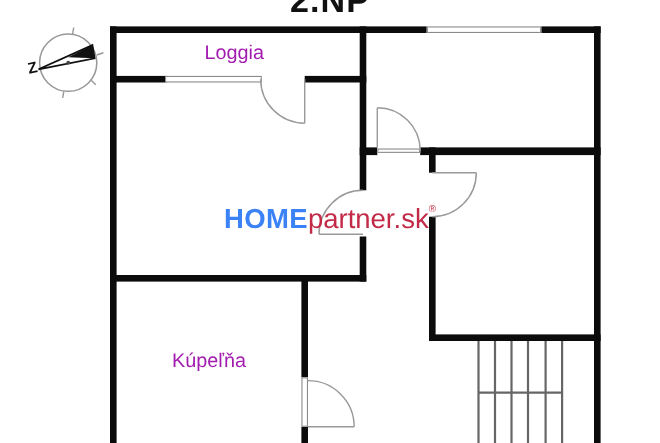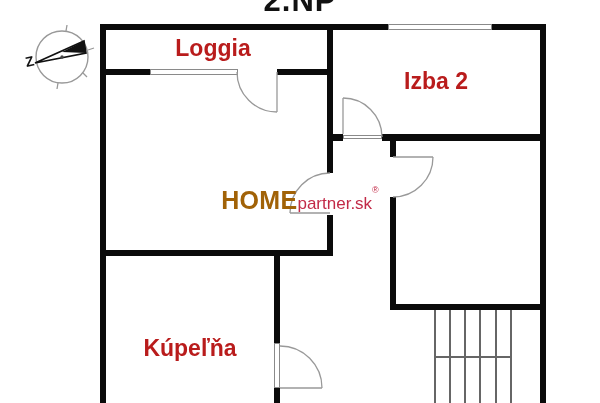--- a/index.html
+++ b/index.html
@@ -1,28 +1,28 @@
 <!DOCTYPE html>
 <html><head>
 <meta charset="utf-8">
 <style>
   html,body{margin:0;padding:0;background:#fff;width:600px;height:403px;overflow:hidden;}
   #plan{position:relative;width:600px;height:403px;background:#fff;
         font-family:"Liberation Sans","DejaVu Sans",sans-serif;overflow:hidden;border-radius:21px;}
   .w{position:absolute;background:#0b0b0b;}
   .win{position:absolute;background:#fff;border:1px solid #8a8a8a;box-sizing:border-box;}
   .room-label{position:absolute;transform:translate(-50%,-50%);
-              font-size:23px;font-weight:700;color:#b91c1c;white-space:nowrap;}
+              font-size:18px;font-weight:400;color:#a21caf;white-space:nowrap;}
   #floor-title{position:absolute;top:-17px;left:0;width:600px;text-align:center;
                font-size:31px;font-weight:800;letter-spacing:1px;color:#111;}
   #overlay{position:absolute;left:0;top:0;width:600px;height:403px;}
   #watermark{position:absolute;left:300px;top:200px;transform:translate(-50%,-50%);
              white-space:nowrap;line-height:1;}
-  #watermark .bold{font-size:25px;font-weight:800;color:#a16207;letter-spacing:0.3px;}
-  #watermark .rest{font-size:17px;font-weight:500;color:#c22a47;}
+  #watermark .bold{font-size:25px;font-weight:800;color:#3b82f6;letter-spacing:0.3px;}
+  #watermark .rest{font-size:25px;font-weight:500;color:#c22a47;}
   #watermark .reg{font-size:9px;color:#c22a47;vertical-align:top;position:relative;top:-2px;}
 </style>
 </head>
 <body>
 
 <div id="plan">
 
   <div id="floor-title">2.NP</div>
 
   <div class="w" style="left:100px;top:24px;width:6px;height:379px"></div>
@@ -91,20 +91,19 @@
       <line x1="58" y1="83" x2="57" y2="89" stroke="#999" stroke-width="1.3"></line>
       <line x1="83" y1="73" x2="87" y2="77" stroke="#999" stroke-width="1.3"></line>
       <path d="M35,63 L84,41 L86,53 Z" stroke="#111" stroke-width="1.6" fill="none" stroke-linejoin="miter"></path>
       <path d="M84,41 L86,53 L62,52 Z" fill="#111"></path>
       <circle cx="62" cy="57" r="1.7" fill="#444"></circle>
       <text x="25" y="66" font-size="14" font-weight="bold" fill="#111" transform="rotate(-12 31 60)">Z</text>
     </g>
   </svg>
 
   <div class="room-label" style="left:213px;top:48px">Loggia</div>
-  <div class="room-label" style="left:436px;top:81px">Izba 2</div>
-  <div class="room-label" style="left:190px;top:348px">Kúpeľňa</div>
+  <div class="room-label" style="left:190px;top:328px">Kúpeľňa</div>
 
   <div id="watermark">
     <span class="bold">HOME</span><span class="rest">partner.sk</span><span class="reg">®</span>
   </div>
 
 </div>
 
 </body></html>

